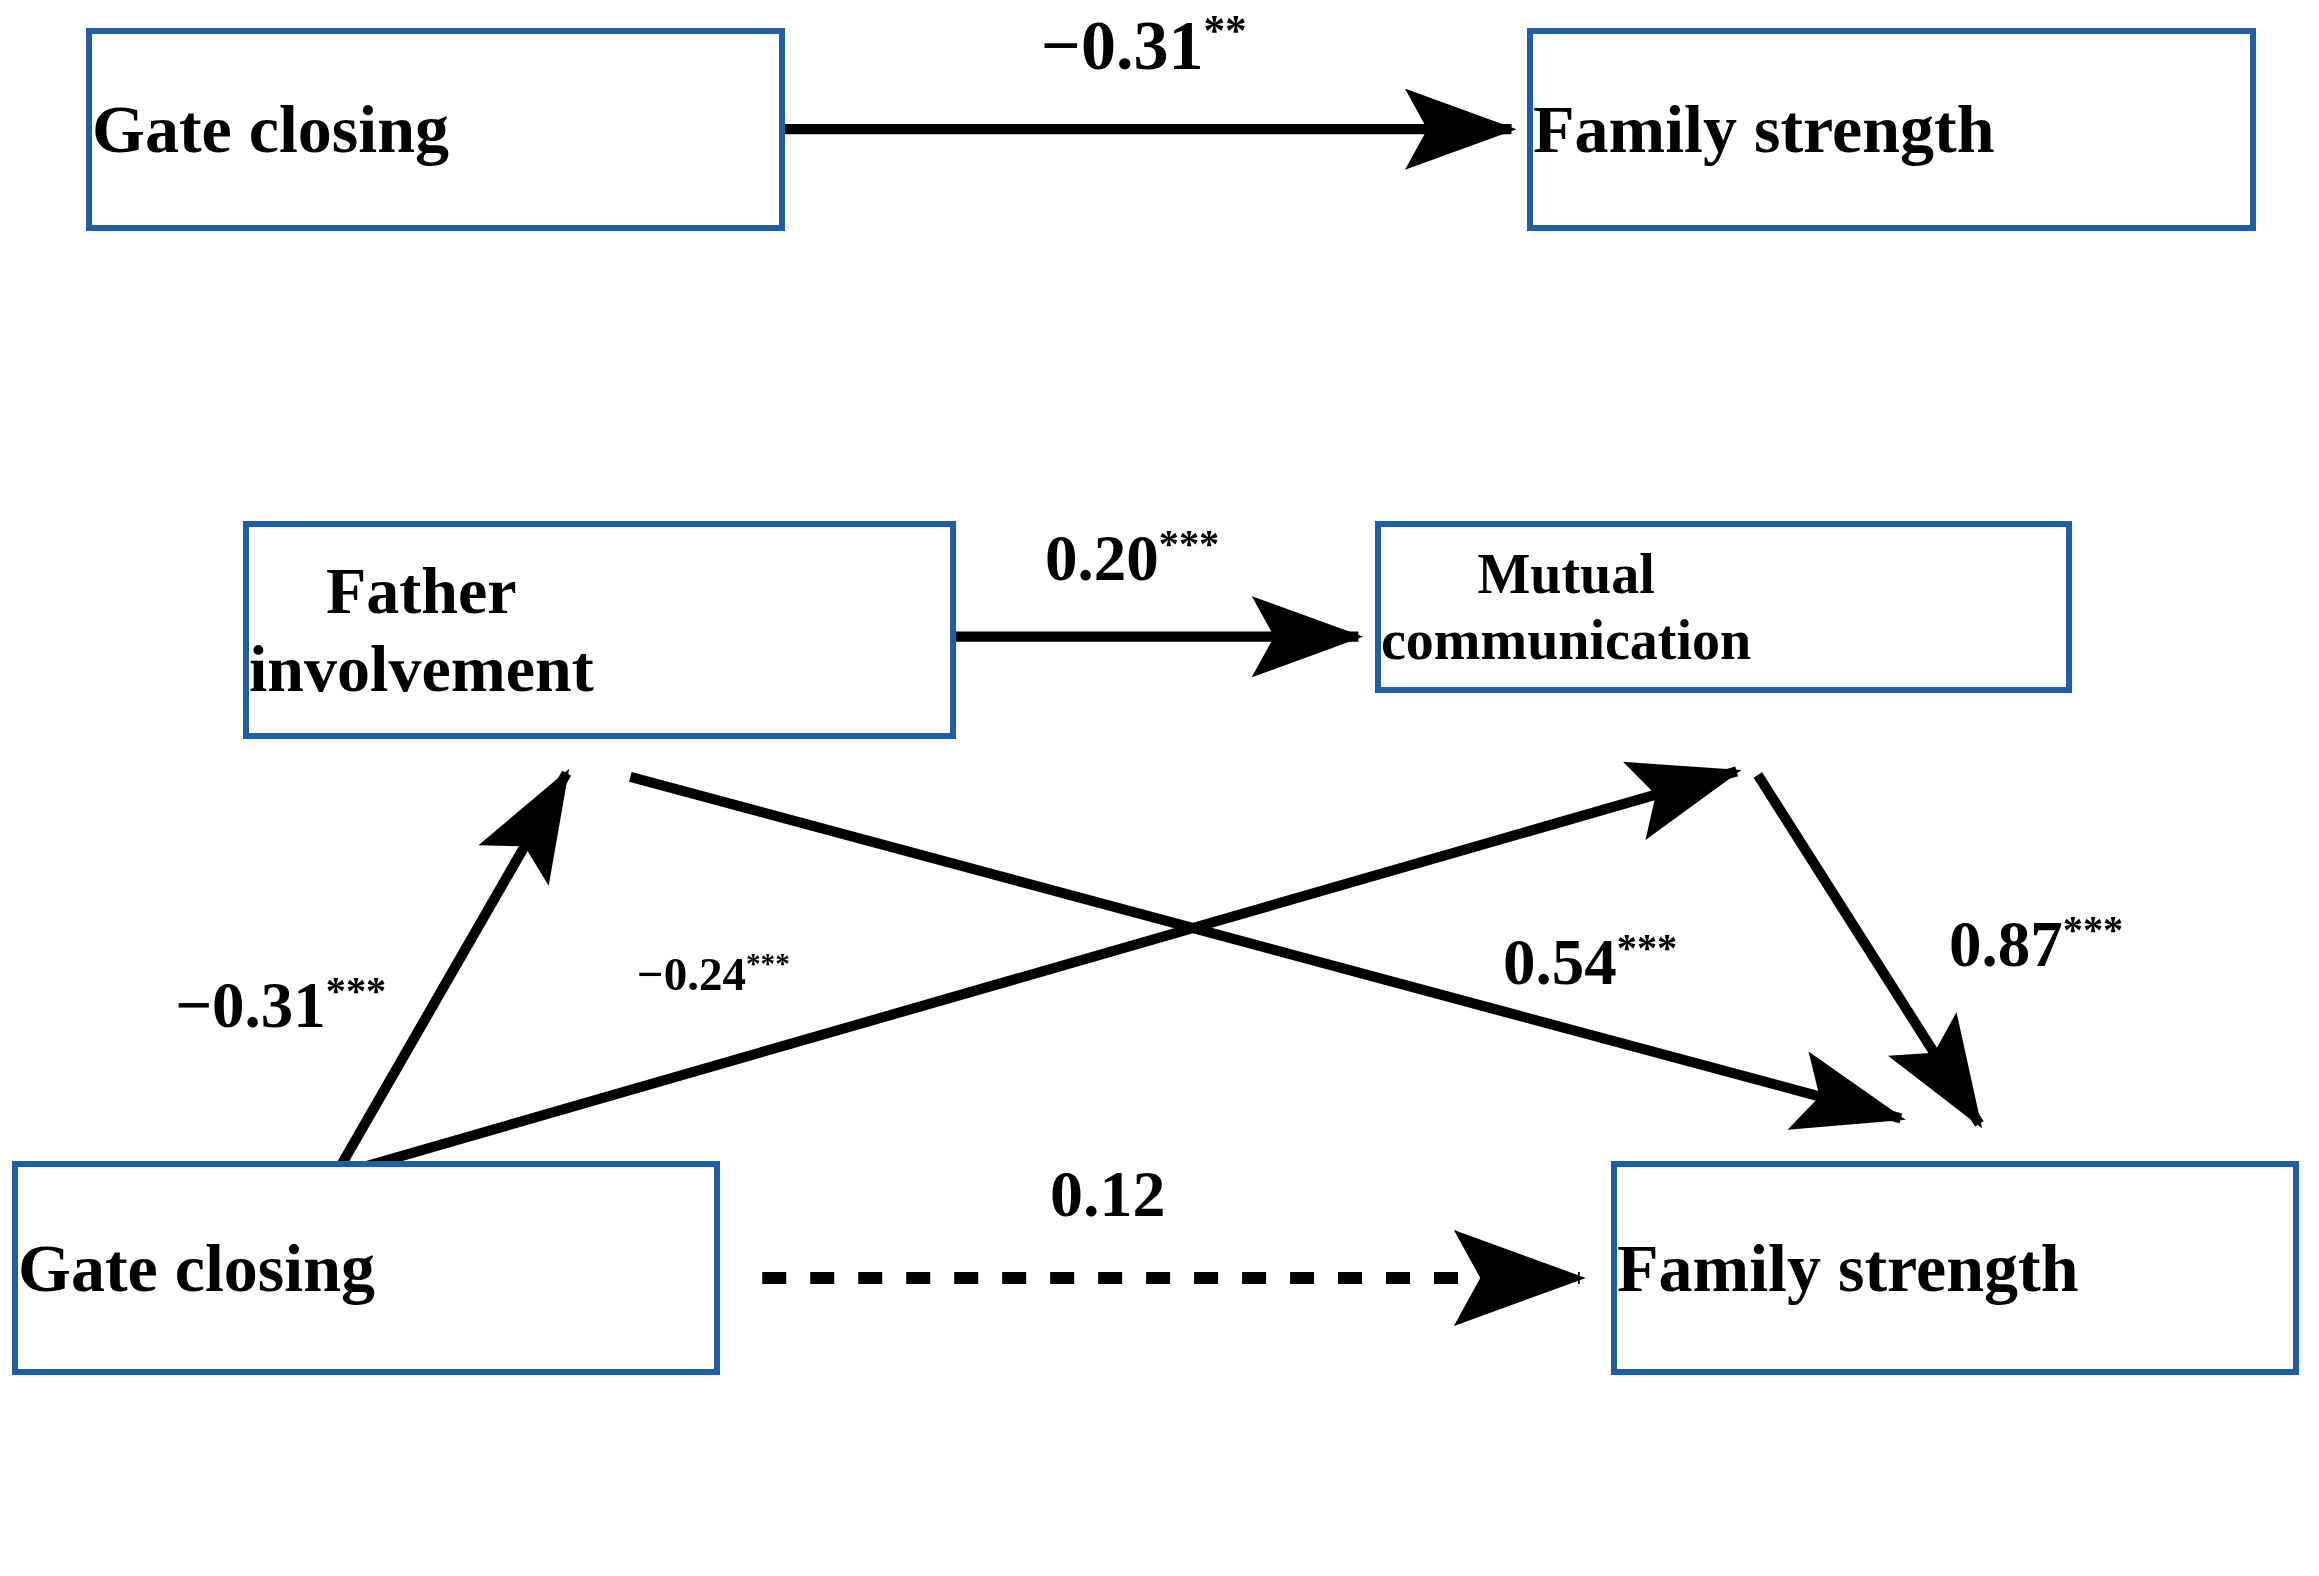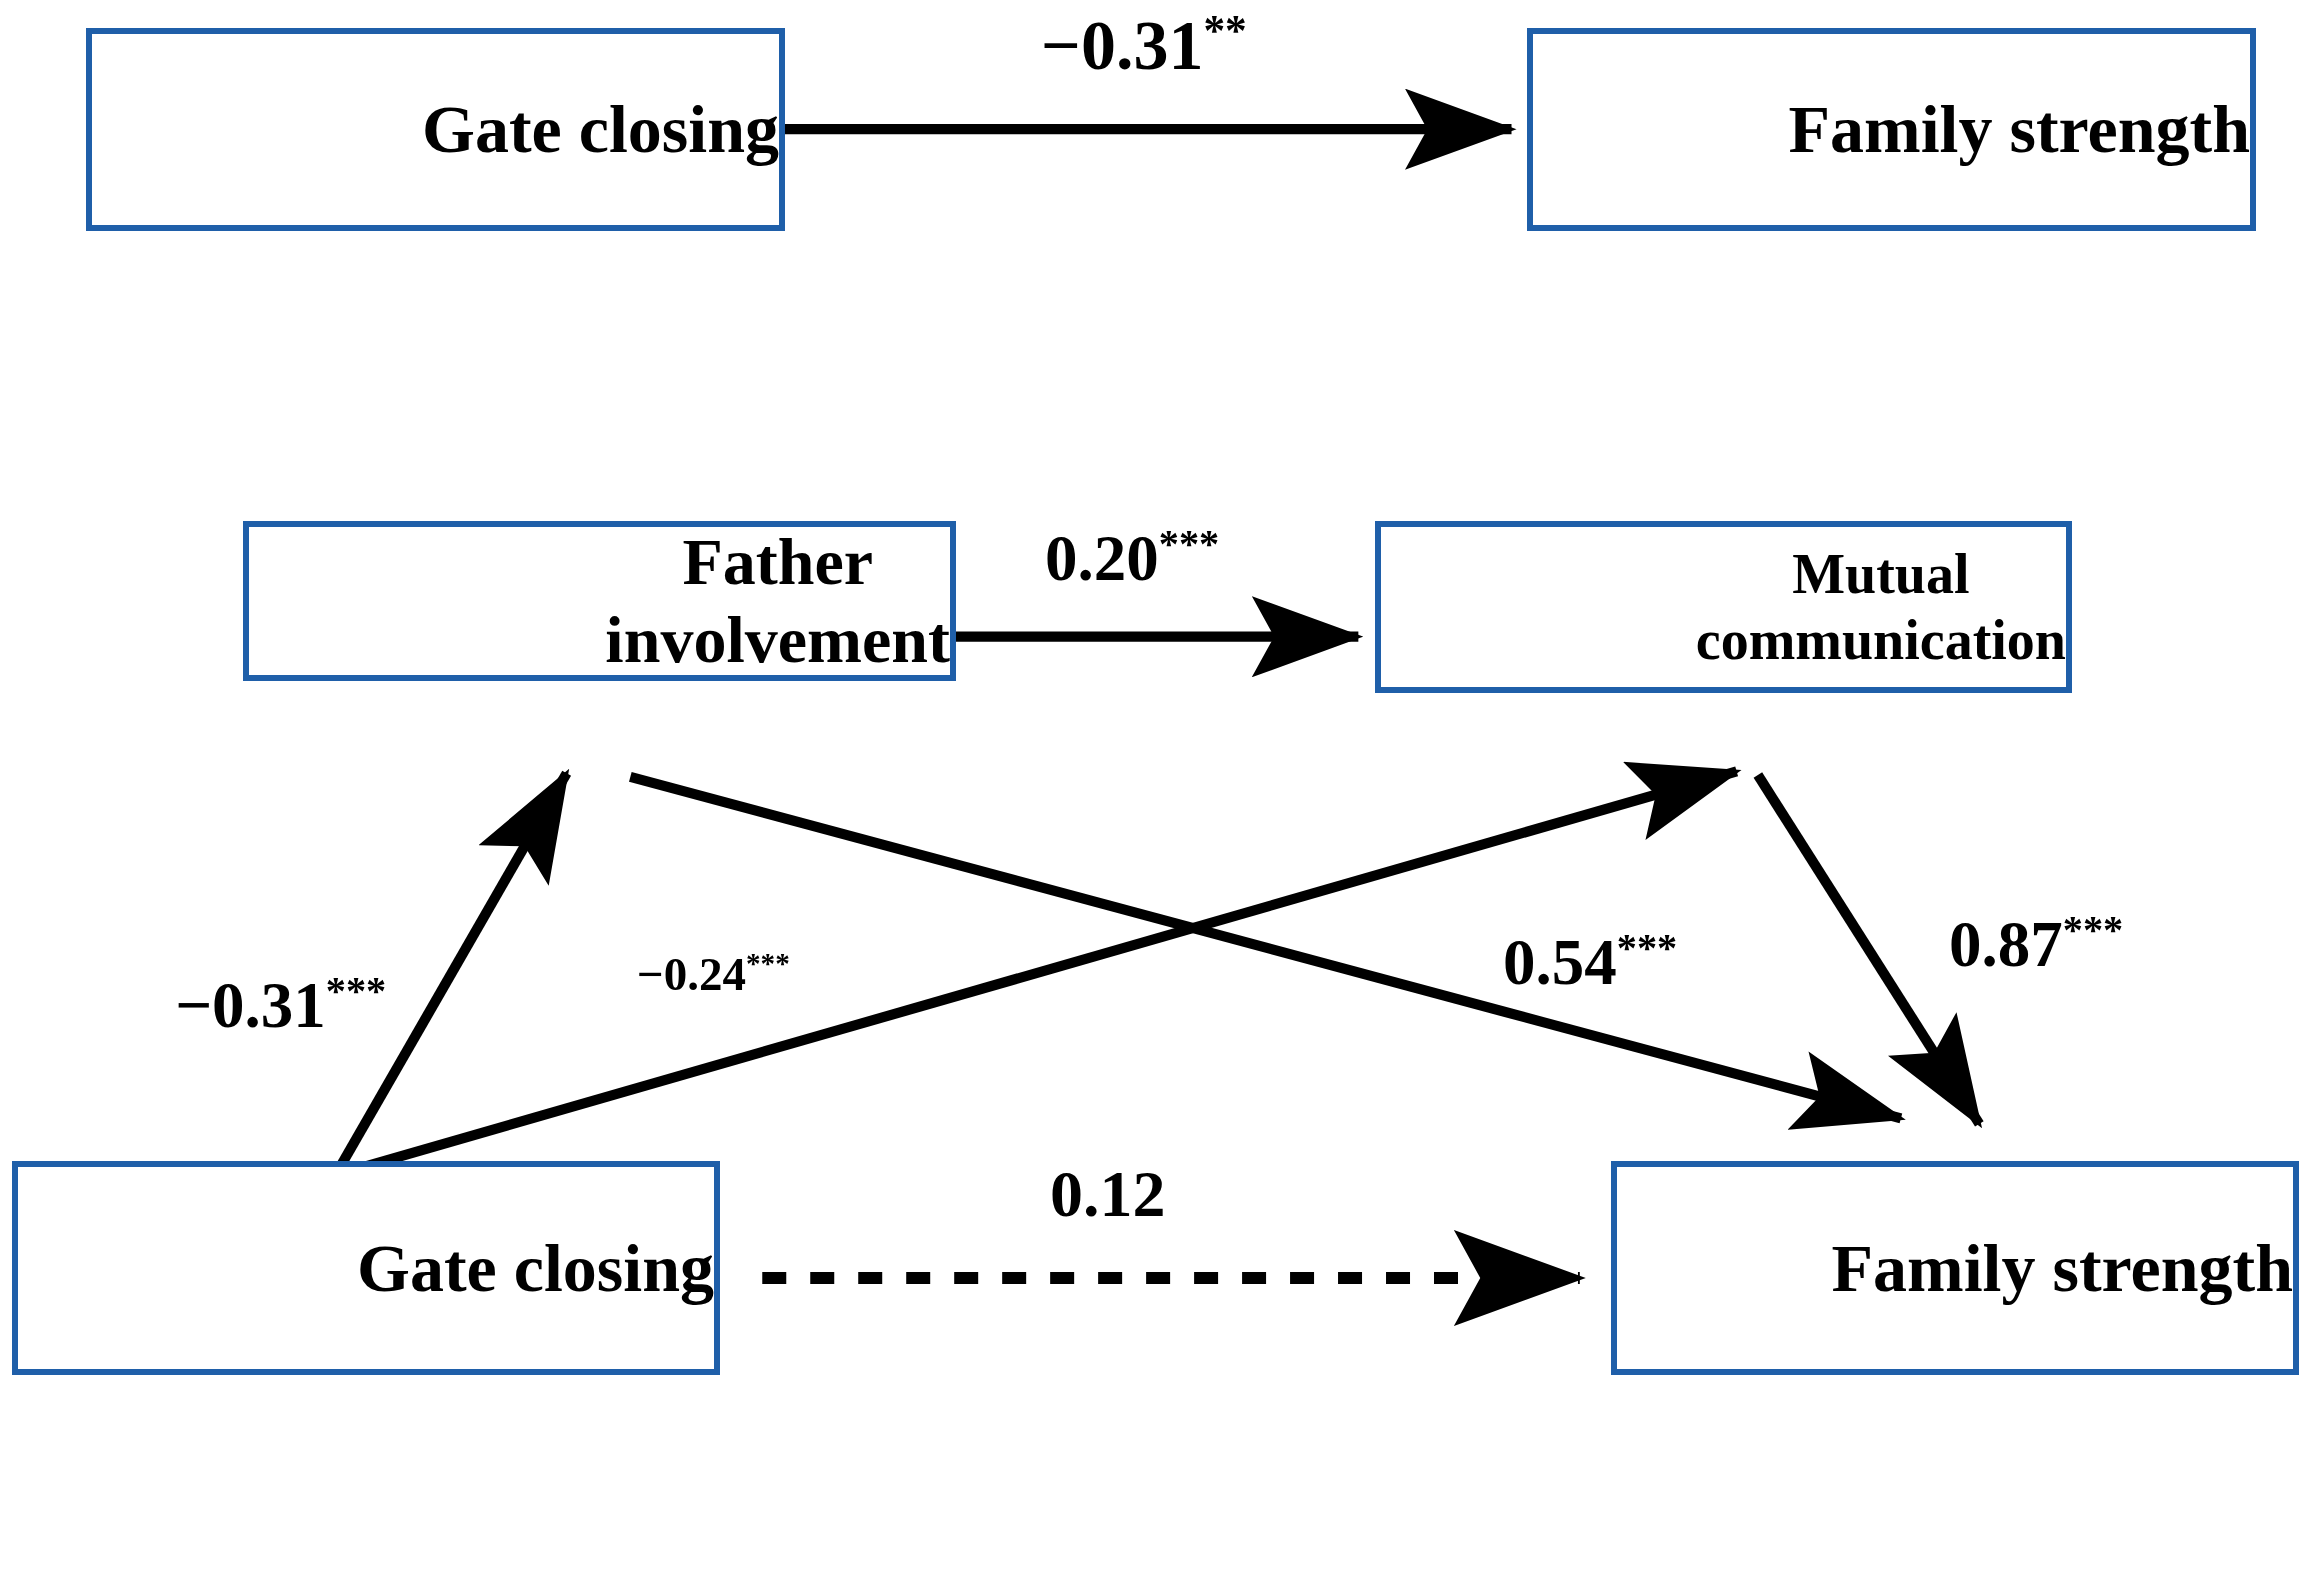--- a/index.html
+++ b/index.html
@@ -15,21 +15,21 @@
     overflow: hidden;
     font-family: "Liberation Serif", "DejaVu Serif", serif;
   }
   .node {
     position: absolute;
     box-sizing: border-box;
     border: 6.5px solid #1F5FA9;
     background: #ffffff;
     display: flex;
     align-items: center;
-    justify-content: flex-end;
+    justify-content: flex-start;
     text-align: center;
     font-weight: bold;
     color: #000000;
     line-height: 1.18;
     z-index: 3;
   }
   .node-label {
     display: block;
     white-space: pre-line;
   }
@@ -106,21 +106,21 @@
   </div>
 
   <div class="node" style="left:1527px; top:28px; width:729px; height:203px; font-size:68px;">
     <span class="node-label">Family strength</span>
   </div>
 
   <div class="coef" style="left:1041px; top:11px; font-size:70px;">
     <span>−0.31</span><sup>**</sup>
   </div>
 
-  <div class="node" style="left:243px; top:521px; width:713px; height:160px; font-size:66px;">
+  <div class="node" style="left:243px; top:521px; width:713px; height:218px; font-size:66px;">
     <span class="node-label">Father
 involvement</span>
   </div>
 
   <div class="node" style="left:1375px; top:521px; width:697px; height:172px; font-size:56px;">
     <span class="node-label">Mutual
 communication</span>
   </div>
 
   <div class="node" style="left:12px; top:1161px; width:708px; height:214px; font-size:68px;">

